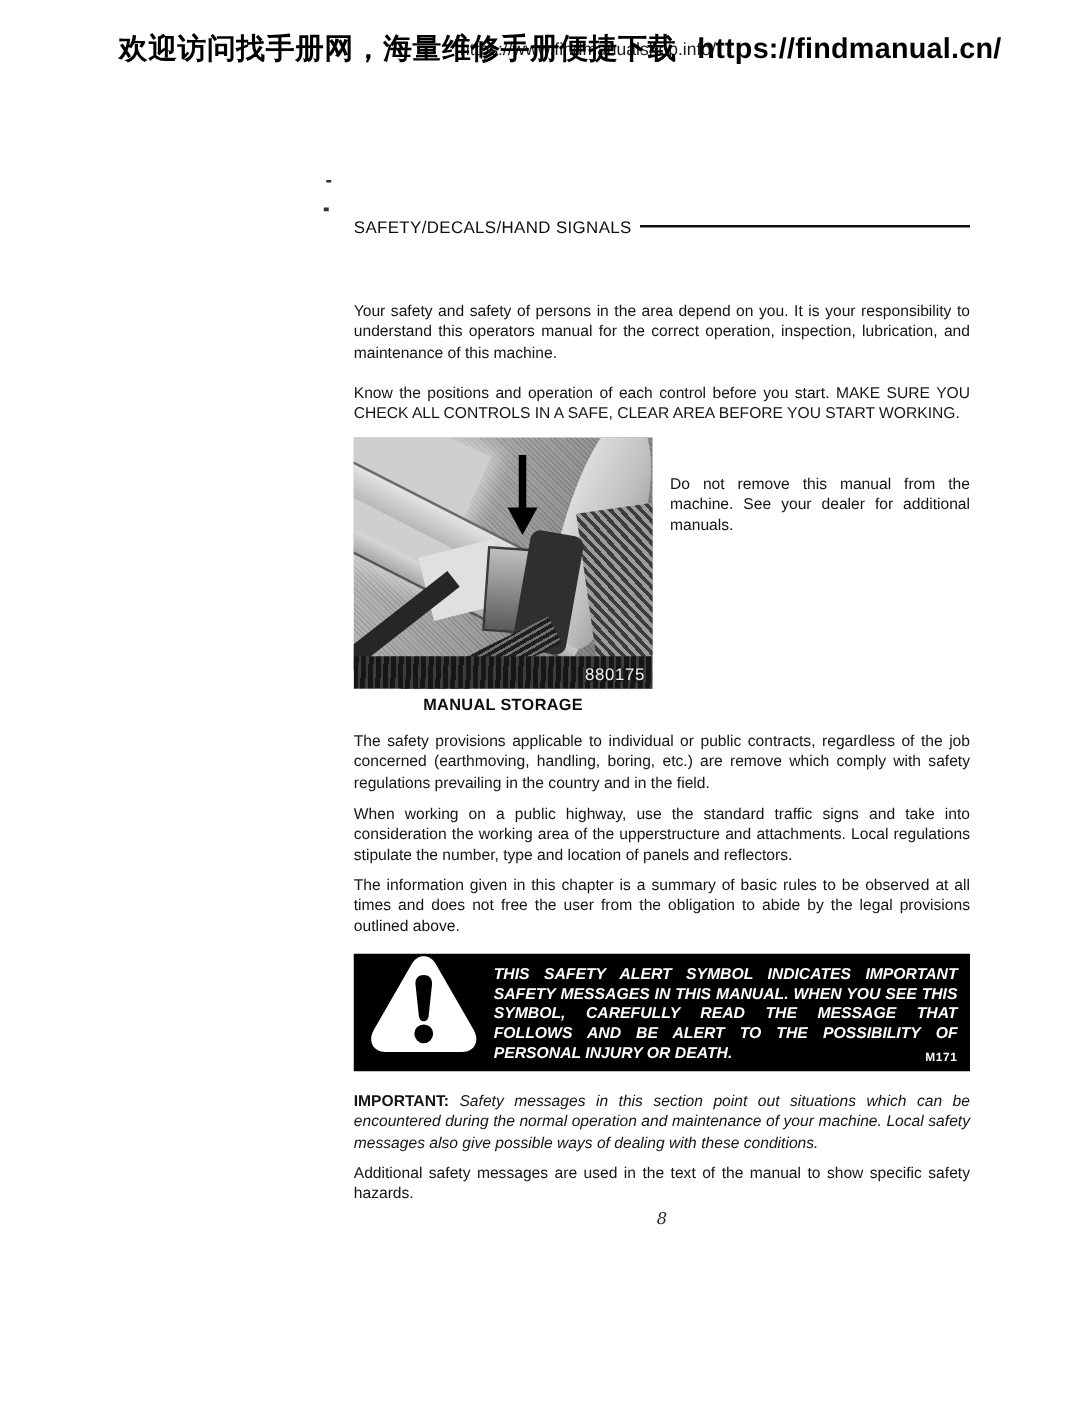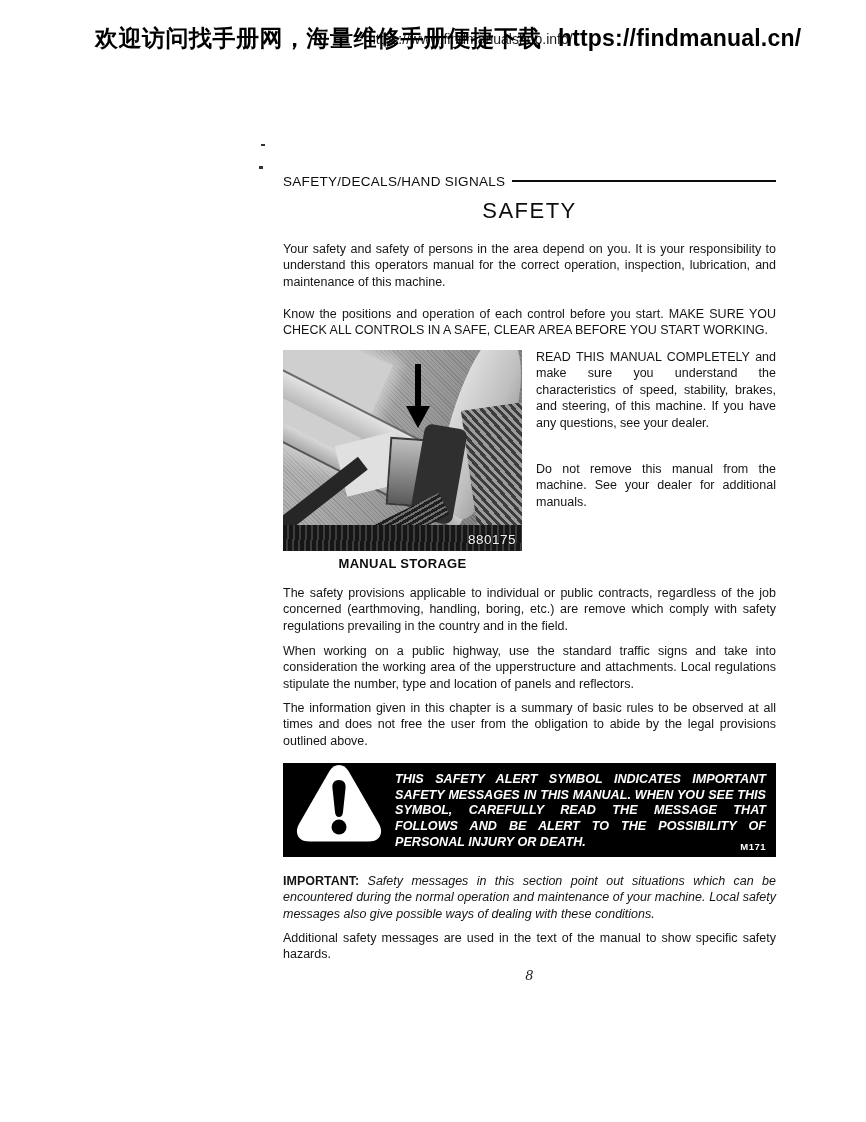--- a/index.html
+++ b/index.html
@@ -108,21 +108,20 @@
 <div class="speck speck1"></div>
 <div class="speck speck2"></div>
 
 <div class="col">
 
   <div class="section-head">
     <span class="sh-text">SAFETY/DECALS/HAND SIGNALS</span>
     <span class="sh-rule"></span>
   </div>
 
-  <div class="doc-title">SAFETY</div>
 
   <div class="para p1">Your safety and safety of persons in the area depend on you. It is your responsibility to understand this operators manual for the correct operation, inspection, lubrication, and maintenance of this machine.</div>
   <div class="para p2">Know the positions and operation of each control before you start. MAKE SURE YOU CHECK ALL CONTROLS IN A SAFE, CLEAR AREA BEFORE YOU START WORKING.</div>
 
   <div class="media">
     <div class="photo">
       <div class="ph-winlight"></div>
       <div class="ph-beam1"></div>
       <div class="ph-beam2"></div>
       <div class="ph-pillar"></div>
@@ -134,21 +133,20 @@
       <div class="ph-framex2"></div>
       <div class="ph-bottomband"></div>
       <svg class="ph-arrow-svg" viewBox="0 0 26 66">
         <rect x="10" y="0" width="6" height="44" fill="#000"></rect>
         <polygon points="1,42 25,42 13,64" fill="#000"></polygon>
       </svg>
       <span class="ph-id">880175</span>
     </div>
     <div class="photo-caption">MANUAL STORAGE</div>
     <div class="side-col">
-      <div class="para">READ THIS MANUAL COMPLETELY and make sure you understand the characteristics of speed, stability, brakes, and steering, of this machine. If you have any questions, see your dealer.</div>
       <div class="para side-p2">Do not remove this manual from the machine. See your dealer for additional manuals.</div>
     </div>
   </div>
 
   <div class="para p3">The safety provisions applicable to individual or public contracts, regardless of the job concerned (earthmoving, handling, boring, etc.) are remove which comply with safety regulations prevailing in the country and in the field.</div>
   <div class="para p4">When working on a public highway, use the standard traffic signs and take into consideration the working area of the upperstructure and attachments. Local regulations stipulate the number, type and location of panels and reflectors.</div>
   <div class="para p5">The information given in this chapter is a summary of basic rules to be observed at all times and does not free the user from the obligation to abide by the legal provisions outlined above.</div>
 
   <div class="warnbox">
     <div class="warn-tri">

